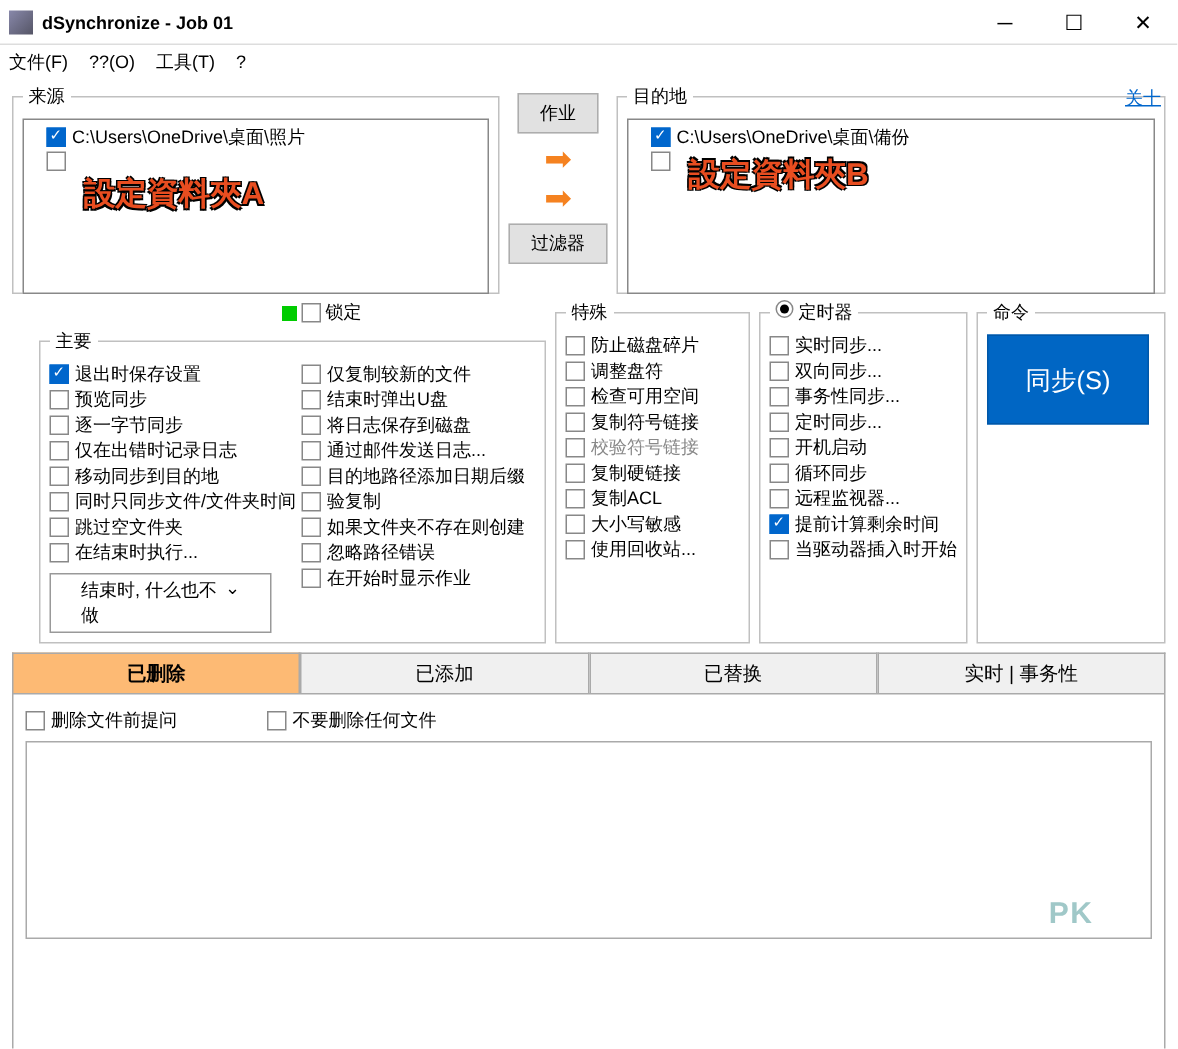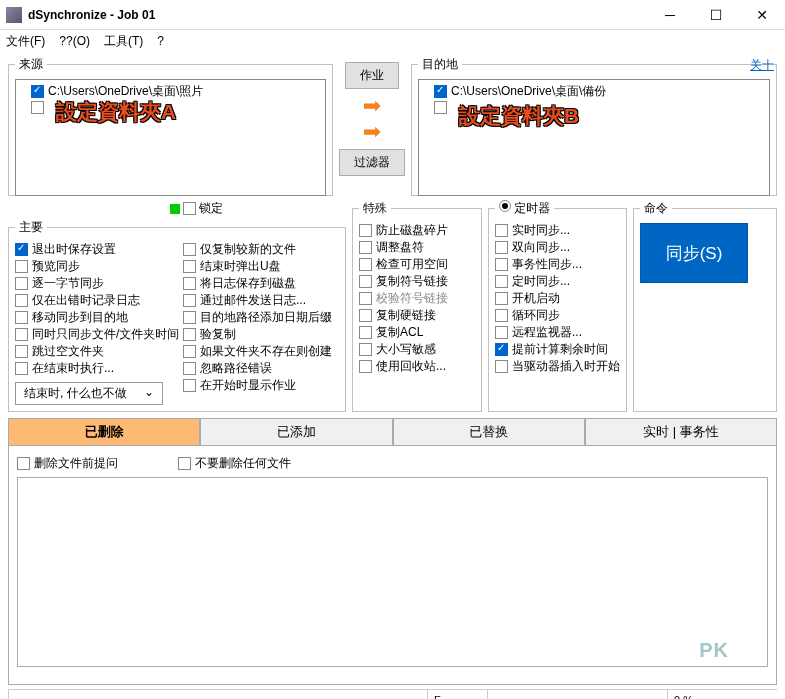--- a/index.html
+++ b/index.html
@@ -20,44 +20,44 @@
 .pathrow { display:flex; align-items:center; gap:4px; height:16px;padding-left:12px; }
 .cb { width:13px; height:13px; border:1px solid #888; display:inline-block; background:#fff; cursor:default; position:relative; }
 .cb.checked { background:#0066cc; border-color:#0066cc; }
 .cb.checked::after { content:"✓"; color:#fff; font-size:10px; position:absolute; top:-2px; left:1px; }
 .annot { position:absolute; font-weight:bold; font-size:21px; color:#e84d20; text-shadow:1px 1px 0 #000,-1px -1px 0 #000,1px -1px 0 #000,-1px 1px 0 #000; }
 .midcol { width:66px; display:flex; flex-direction:column; align-items:center; gap:8px; padding-top:6px; }
 .btn { border:1px solid #adadad; background:#e1e1e1; padding:4px 14px; font-size:12px; cursor:default; }
 .arrow { font-size:22px; color:#f58220; line-height:18px; }
 .destfs { flex:1; position:relative; }
 .closelink { position:absolute; right:2px; top:-16px; color:#0066cc; text-decoration:underline; font-size:12px; cursor:default; }
-.midsection { display:flex; gap:6px; margin-top:4px; }
+.midsection { display:flex; gap:6px; margin-top:4px;margin-left:18px; }
 .col-main { width:338px; }
 .lockrow { display:flex; align-items:center; gap:3px; margin-left:162px; margin-bottom:2px; }
 .greenled { width:10px; height:10px; background:#0c0; display:inline-block; }
 .checks { display:flex; }
 .checkcol { display:flex; flex-direction:column; gap:2px; }
 .checkcol.left { width:168px; }
 .checkrow { display:flex; align-items:center; gap:4px; height:15px; }
 .checkrow label { white-space:nowrap; }
 .disabled { color:#888; }
-.select { border:1px solid #999; background:#fff; padding:2px 8px; width:148px; margin-top:4px; display:flex; justify-content:space-between; align-items:flex-start; cursor:default; }
+.select { border:1px solid #999; background:#fff; padding:2px 20px; width:148px; margin-top:4px; display:flex; justify-content:space-between; align-items:flex-start; cursor:default; }
 .fs-special { width:130px; }
 .fs-timer { width:134px; }
 .radio { width:12px; height:12px; border:1px solid #888; border-radius:50%; display:inline-block; background:#fff; position:relative; }
 .radio.checked::after { content:""; width:6px; height:6px; background:#000; border-radius:50%; position:absolute; top:2px; left:2px; }
 .cmdcol { flex:1; }
 .bigbtn { width:108px; height:60px; border:1px solid #0057a8; background:#0066c4; color:#fff; font-size:17px; display:flex; align-items:center; justify-content:center; cursor:default; margin-bottom:8px; }
 .bigbtn.gray { background:#f5f5f5; color:#888; border-color:#ccc; }
 .tabs { display:flex; margin-top:6px; }
 .tab { flex:1; border:1px solid #aaa; padding:4px 0; text-align:center; font-size:13px; background:#f0f0f0; cursor:default; border-bottom:none; }
 .tab.active { background:#fdba74; font-weight:bold; border-top:1px solid #aaa; }
 .tabpanel { border:1px solid #aaa; padding:10px 8px; height:240px; position:relative; }
 .opts { display:flex; gap:60px; margin-bottom:6px; }
-.logarea { border:1px solid #aaa; height:190px; background:#fff; position:relative; }
+.logarea { border:1px solid #aaa; height:132px; background:#fff; position:relative; }
 .watermark { position:absolute; right:38px; bottom:4px; color:#a0c8c8; font-size:20px; font-weight:bold; letter-spacing:1px; }
 .statusbar { display:flex; height:20px; border-top:1px solid #ccc; font-size:11px; align-items:center; margin-top:4px; }
 .statusbar .cell { border-left:1px solid #ccc; padding:0 6px; height:100%; display:flex; align-items:center; }
 .statusbar .flex { flex:1; }
 .statusbar .prog { width:110px; text-align:right; padding-right:8px; }
 </style>
 </head>
 <body>
 
 <div class="titlebar">
@@ -82,21 +82,21 @@
     <fieldset class="pathbox">
       <legend>来源</legend>
       <div class="list">
         <div class="pathrow">
             <span class="cb checked"></span>
             <span>C:\Users\OneDrive\桌面\照片</span>
           </div>
         <div class="pathrow">
             <span class="cb"></span>
           </div>
-        <div class="annot" style="top:18px;left:40px">設定資料夾A</div>
+        <div class="annot" style="top:35px;left:40px">設定資料夾A</div>
       </div>
     </fieldset>
 
     <div class="midcol">
       <button class="btn">作业</button>
       <div class="arrow">➡</div>
       <div class="arrow">➡</div>
       <button class="btn">过滤器</button>
     </div>
 

